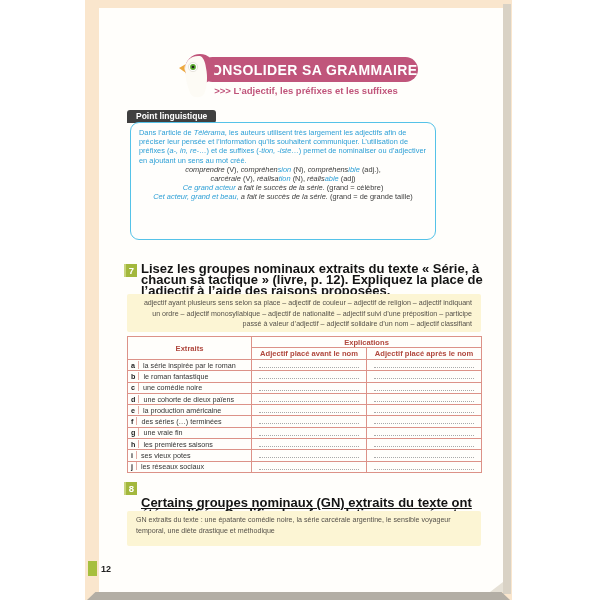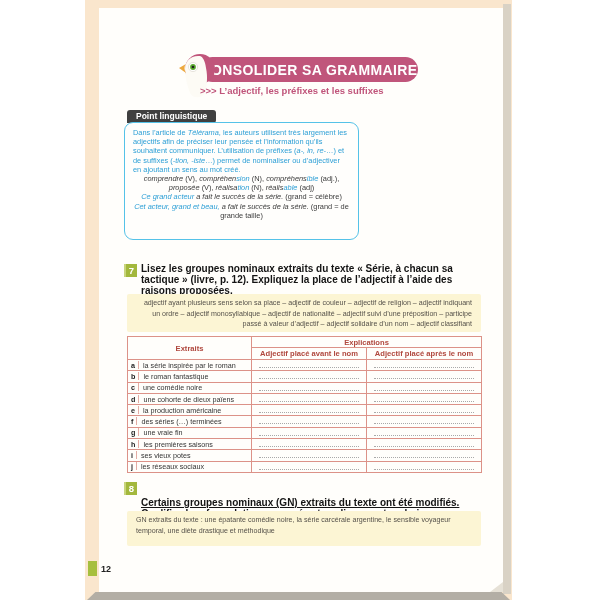--- a/index.html
+++ b/index.html
@@ -10,36 +10,36 @@
   .page-back{position:absolute;left:85px;top:0;width:427px;height:600px;background:#fae6cd;}
   .shadow-right{position:absolute;left:503px;top:4px;width:8px;height:590px;background:#d9d2c5;}
   .shadow-bottom{position:absolute;left:87px;top:592px;width:423px;height:8px;background:#b3aea5;clip-path:polygon(0 100%,2% 0,98% 0,100% 100%);}
   .page{position:absolute;left:99px;top:8px;width:404px;height:584px;background:#fffefb;}
   .page-curl{position:absolute;left:490px;top:582px;width:0;height:0;border-left:13px solid transparent;border-bottom:10px solid #e6e1d6;}
 
   
   .banner-pill{position:absolute;left:200px;top:57px;width:218px;height:25px;background:#c0557b;border-radius:13px;display:flex;align-items:center;justify-content:center;}
   .banner-pill span{color:#ffffff;font-weight:bold;font-size:14px;letter-spacing:.4px;}
   .mascot{position:absolute;left:178px;top:52px;width:42px;height:48px;}
-  .subtitle{position:absolute;left:200px;top:85px;width:212px;text-align:left;color:#c0557b;font-weight:bold;font-size:9.5px;}
+  .subtitle{position:absolute;left:200px;top:85px;width:212px;text-align:center;color:#c0557b;font-weight:bold;font-size:9.5px;}
 
   
   .pl-tab{position:absolute;left:127px;top:110px;height:13px;line-height:13px;padding:0 9px;background:#404040;color:#fff;font-weight:bold;font-size:8.5px;border-radius:3px 3px 3px 0;}
-  .pl-box{position:absolute;left:124px;top:122px;width:235px;height:118px;border:1.5px solid #55c2e8;border-radius:9px;background:#fffefc;padding:5px 8px 0 8px;box-sizing:border-box;font-size:7.4px;line-height:9.2px;}
+  .pl-box{position:absolute;left:130px;top:122px;width:306px;height:118px;border:1.5px solid #55c2e8;border-radius:9px;background:#fffefc;padding:5px 8px 0 8px;box-sizing:border-box;font-size:7.4px;line-height:9.2px;}
   .pl-box .center{text-align:center;}
   .seg-blue{color:#2d9fd6;}
   .seg-blue-italic{color:#2d9fd6;font-style:italic;}
   .seg-dark{color:#3b3b3b;}
   .seg-dark-italic{color:#3b3b3b;font-style:italic;margin-top:12px;}
 
   
   .ex-num{position:absolute;width:13px;height:13px;background:#a3b83d;border-left:2px solid #c9d57d;box-sizing:border-box;color:#fff;font-weight:bold;font-size:9.5px;text-align:center;line-height:13px;}
   .ex7-num{left:124px;top:264px;}
   .ex8-num{left:124px;top:482px;}
-  .ex-text{position:absolute;left:141px;width:344px;font-weight:bold;font-size:10px;line-height:11px;color:#141414;}
+  .ex-text{position:absolute;left:141px;width:344px;font-weight:bold;font-size:13px;line-height:11px;color:#141414;}
   .ex7-text{top:263px;}
   .ex8-text{top:497px;text-decoration:underline;}
 
   
   .ybox{position:absolute;left:127px;width:354px;background:#fcf5d4;border-radius:2px;box-sizing:border-box;padding:4px 9px;font-size:7.1px;line-height:10.5px;color:#55514a;}
   .ybox1{top:294px;height:38px;text-align:right;}
   .ybox2{top:511px;height:35px;}
 
   
   .tbl{position:absolute;left:127px;top:336px;width:354px;border-collapse:collapse;table-layout:fixed;}
@@ -79,21 +79,21 @@
     <circle cx="15" cy="15" r="4.6" fill="#ffffff" stroke="#d9d4ca" stroke-width="0.6"></circle>
     <circle cx="15" cy="15" r="2.9" fill="#5aa82e"></circle>
     <circle cx="15" cy="15" r="1.3" fill="#20201c"></circle>
   </svg>
   <div class="subtitle"><span>&gt;&gt;&gt;</span> <span>L’adjectif, les préfixes et les suffixes</span></div>
 
   <div class="pl-tab">Point linguistique</div>
   <div class="pl-box">
     <div><span class="seg-blue">Dans l’article de </span><span class="seg-blue-italic">Télérama</span><span class="seg-blue">, les auteurs utilisent très largement les adjectifs afin de préciser leur pensée et l’information qu’ils souhaitent communiquer. L’utilisation de préfixes (</span><span class="seg-blue-italic">a-, in, re-</span><span class="seg-blue">…) et de suffixes (</span><span class="seg-blue-italic">-tion, -iste</span><span class="seg-blue">…) permet de nominaliser ou d’adjectiver en ajoutant un sens au mot créé.</span></div>
     <div class="center"><span class="seg-dark-italic">comprendre</span><span class="seg-dark"> (V), </span><span class="seg-dark-italic">compréhen</span><span class="seg-blue-italic">sion</span><span class="seg-dark"> (N), </span><span class="seg-dark-italic">compréhens</span><span class="seg-blue-italic">ible</span><span class="seg-dark"> (adj.),</span></div>
-    <div class="center"><span class="seg-dark-italic">proposée</span><span class="seg-dark"> (V), </span><span class="seg-dark-italic">réalisa</span><span class="seg-blue-italic">tion</span><span class="seg-dark"> (N), </span><span class="seg-dark-italic">réalis</span><span class="seg-blue-italic">able</span><span class="seg-dark"> (adj)</span></div>
+    <div class="center"><span class="seg-dark-italic">carcérale</span><span class="seg-dark"> (V), </span><span class="seg-dark-italic">réalisa</span><span class="seg-blue-italic">tion</span><span class="seg-dark"> (N), </span><span class="seg-dark-italic">réalis</span><span class="seg-blue-italic">able</span><span class="seg-dark"> (adj)</span></div>
     <div class="center"><span class="seg-blue-italic">Ce grand acteur</span><span class="seg-dark-italic"> a fait le succès de la série.</span><span class="seg-dark"> (grand = célèbre)</span></div>
     <div class="center"><span class="seg-blue-italic">Cet acteur, grand et beau,</span><span class="seg-dark-italic"> a fait le succès de la série.</span><span class="seg-dark"> (grand = de grande taille)</span></div>
   </div>
 
   <div class="ex-num ex7-num">7</div>
   <div class="ex-text ex7-text">Lisez les groupes nominaux extraits du texte « Série, à chacun sa tactique » (livre, p. 12). Expliquez la place de l’adjectif à l’aide des raisons proposées.</div>
   <div class="ybox ybox1">adjectif ayant plusieurs sens selon sa place – adjectif de couleur – adjectif de religion – adjectif indiquant un ordre – adjectif monosyllabique – adjectif de nationalité – adjectif suivi d’une préposition – participe passé à valeur d’adjectif – adjectif solidaire d’un nom – adjectif classifiant</div>
 
   <table class="tbl">
     <colgroup>

